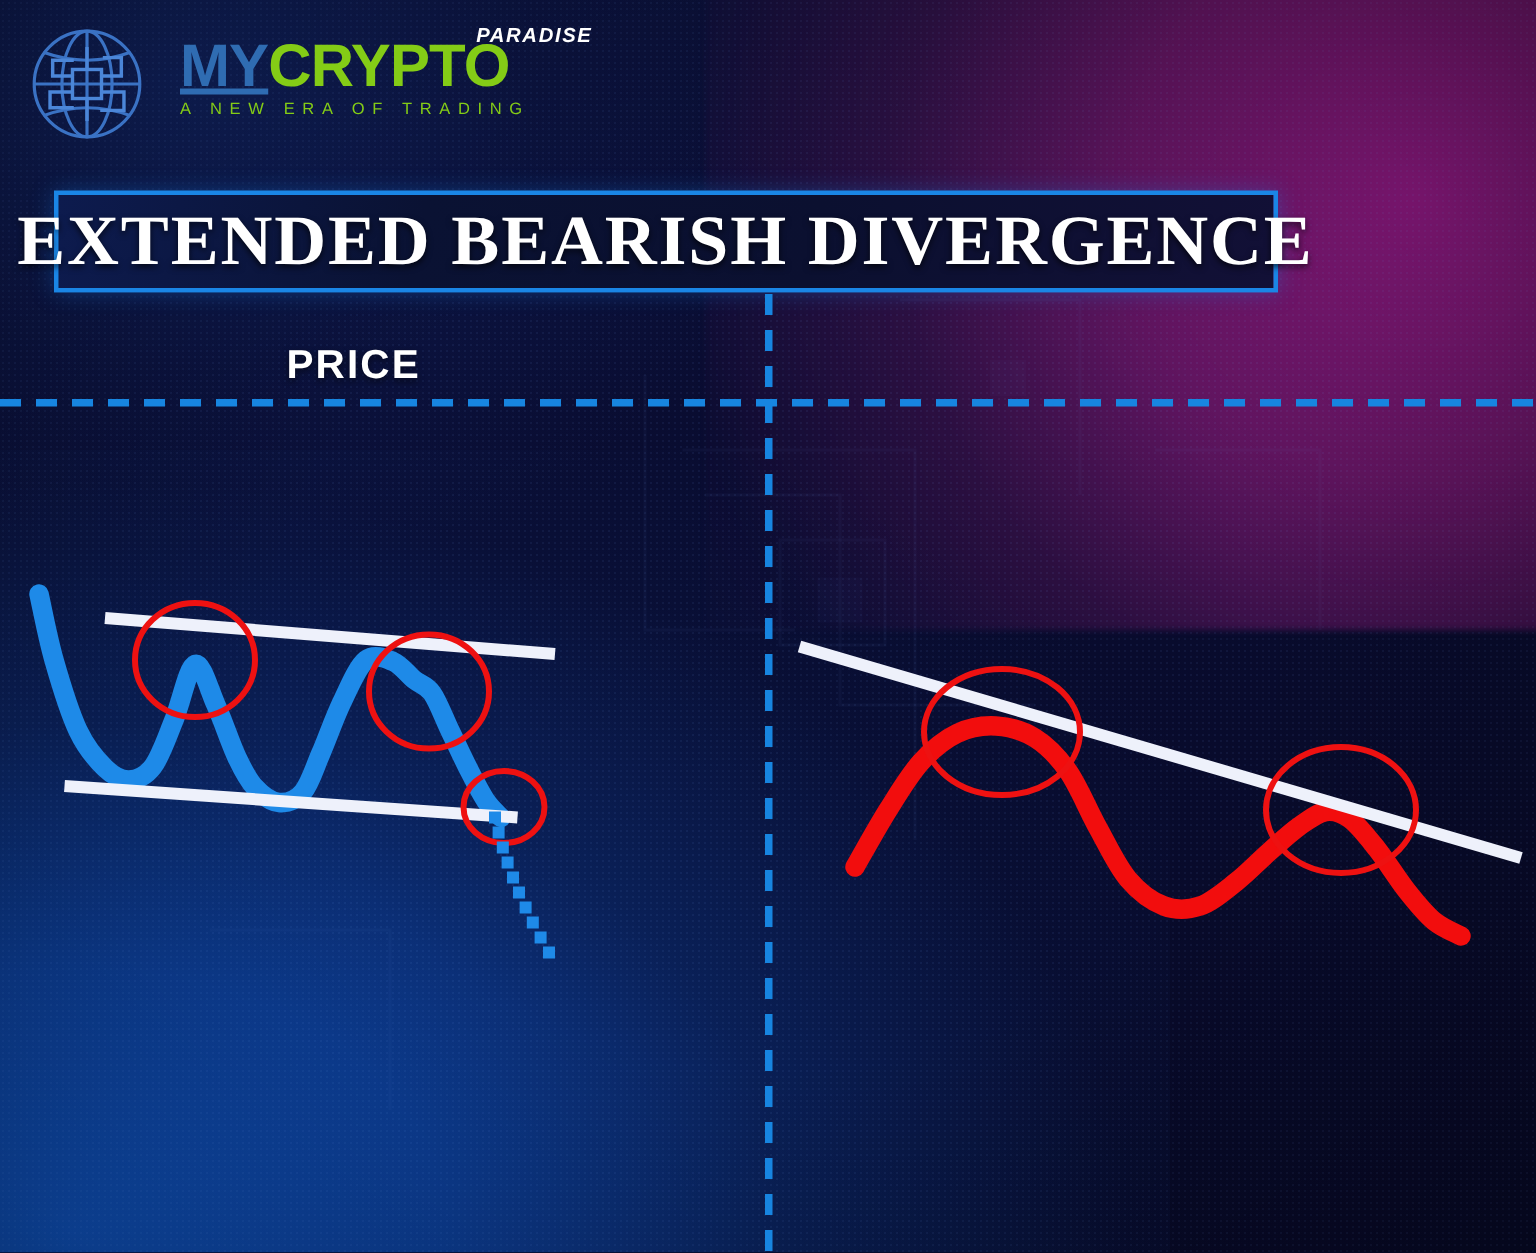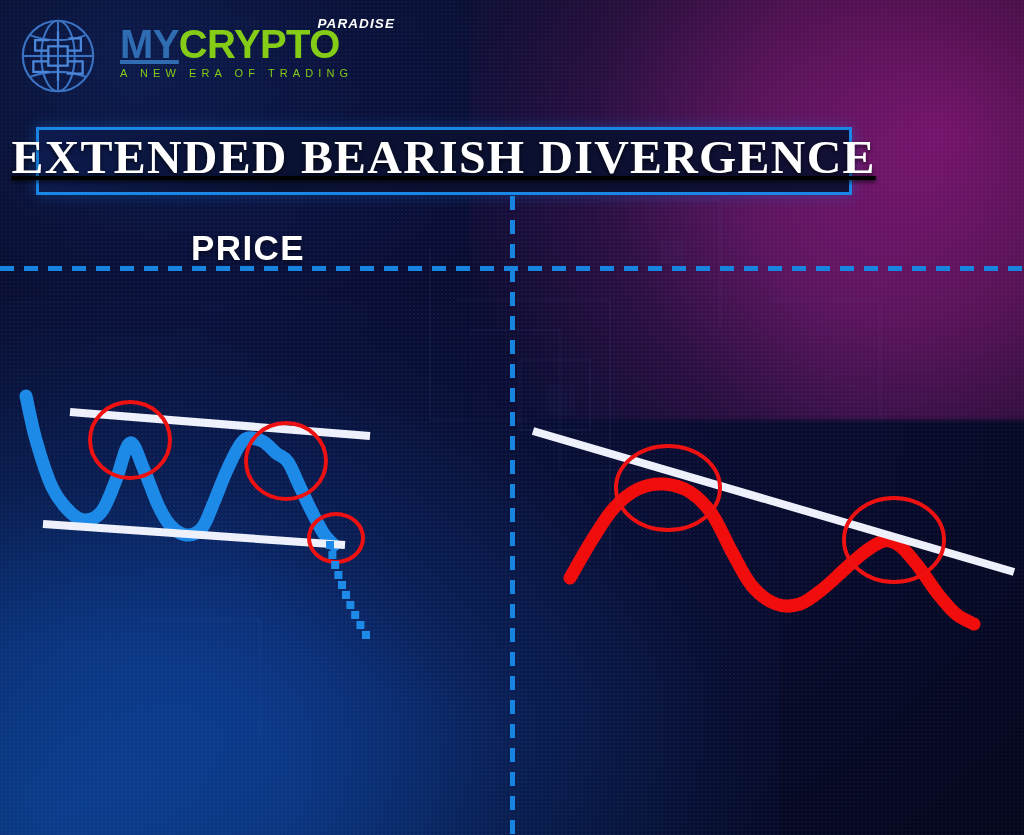--- a/index.html
+++ b/index.html
@@ -111,40 +111,39 @@
 
   
   .title-banner {
     position: absolute;
     left: 36px; top: 127px;
     width: 816px; height: 68px;
     border: 3px solid #1a86e6;
     box-sizing: border-box;
     background: linear-gradient(100deg, #0d1b4e 0%, #0a1233 30%, #0b1030 62%, #121036 100%);
     display: flex;
-    align-items: flex-start;
+    align-items: center;
     justify-content: center;
     box-shadow: 0 0 14px rgba(24,124,226,0.35);
-    text-decoration: underline;
   }
   .title-text {
     font-family: "Liberation Serif", serif;
     font-size: 47px;
     font-weight: bold;
     color: #ffffff;
     letter-spacing: 1.2px;
     white-space: nowrap;
     transform: scaleX(1.02);
     text-shadow: 0 2px 4px rgba(0,0,0,0.7);
   }
 
   
   .sec-label {
     position: absolute;
-    font-size: 35px;
+    font-size: 27px;
     font-weight: bold;
     color: #ffffff;
     letter-spacing: 1.4px;
     text-shadow: 0 2px 5px rgba(0,0,0,0.55);
   }
   #label-price { left: 191px; top: 228px; }
   #label-osc  { left: 645px; top: 228px; }
 
   
   .divider-h {

